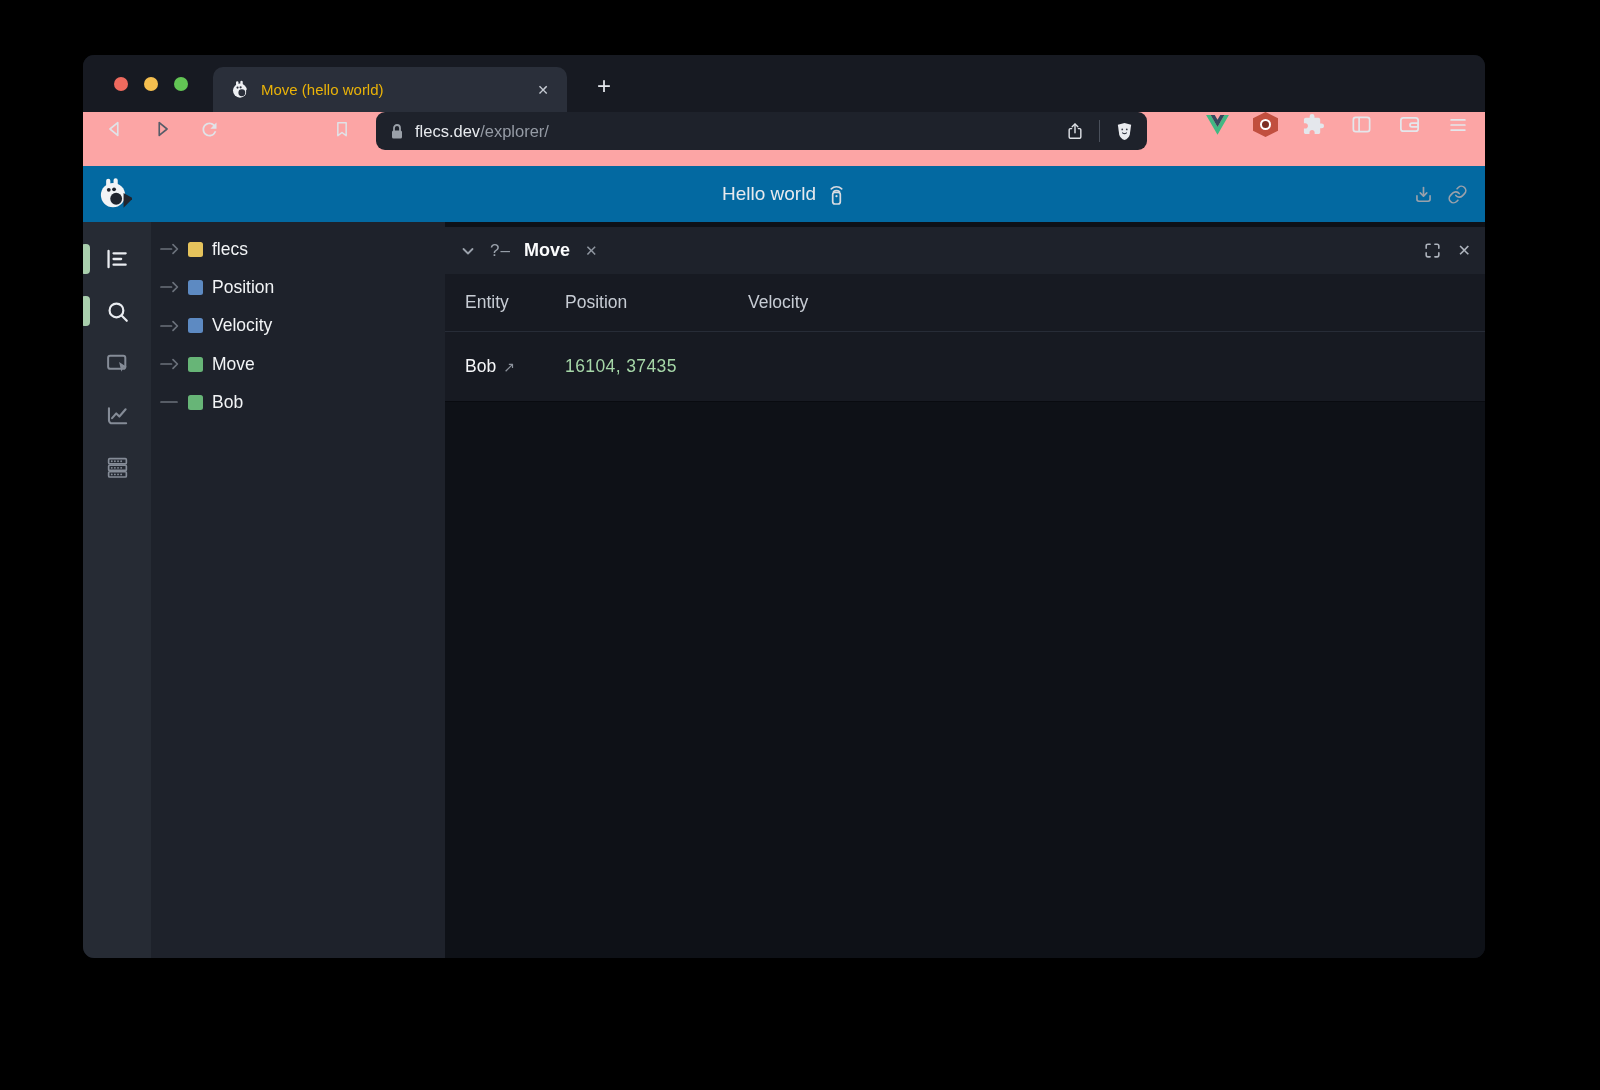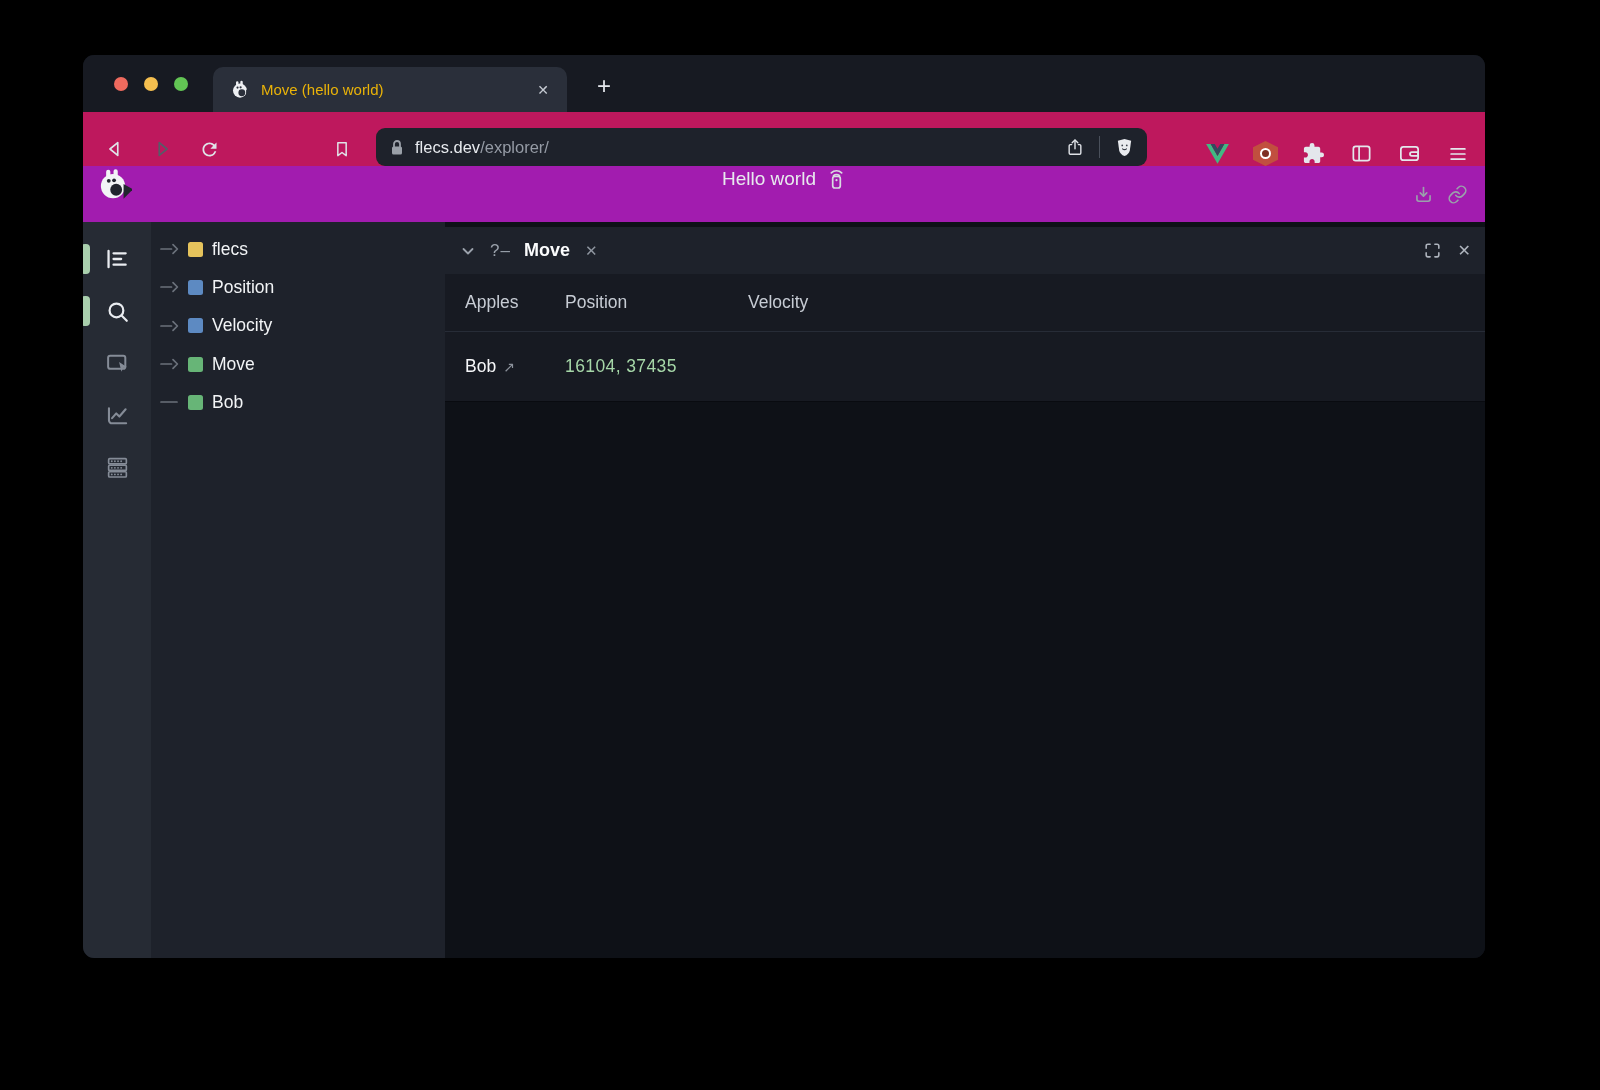--- a/index.html
+++ b/index.html
@@ -17,42 +17,42 @@
   .light { width:14px; height:14px; border-radius:50%; }
   .tab { position:absolute; left:130px; top:12px; width:354px; height:45px;
          background:#2a2f3a; border-radius:10px 10px 0 0; display:flex; align-items:center;
          padding:0 14px 0 16px; gap:10px; }
   .tab-title { color:#eab308; font-size:15px; flex:1 1 auto; white-space:nowrap; overflow:hidden; }
   .tab-close { color:#c6cbd3; font-size:14px; cursor:default; padding:2px 4px; }
   .newtab { position:absolute; left:504px; top:14px; width:34px; height:34px; color:#e4e7ec;
             font-size:24px; font-weight:300; display:flex; align-items:center; justify-content:center; }
 
   
-  .toolbar { height:54px; background:#be185d; display:flex; align-items:flex-end; flex:0 0 auto; }
+  .toolbar { height:54px; background:#fca5a5; display:flex; align-items:flex-start; flex:0 0 auto; }
   .navbtn { width:34px; height:34px; display:flex; align-items:center; justify-content:center; }
   .nav-back { margin-left:15px; color:#e0e3e8; }
   .nav-fwd  { margin-left:13px; color:#565c68; }
   .nav-reload { margin-left:13px; color:#e0e3e8; }
   .nav-bookmark { margin-left:99px; color:#e0e3e8; }
   .urlbar { margin-left:17px; width:771px; height:38px; background:#1e222b; border-radius:9px;
             display:flex; align-items:center; padding:0 12px 0 14px; }
   .url-lock { display:flex; margin-right:11px; }
   .url-text { font-size:16.5px; flex:1 1 auto; white-space:nowrap; }
   .url-host { color:#e7eaee; }
   .url-path { color:#959ba5; }
   .url-actions { display:flex; align-items:center; gap:14px; }
   .url-div { width:1.5px; height:22px; background:#4a505b; }
   .ext-row { display:flex; align-items:center; gap:23px; margin-left:auto; padding-right:15px; }
   .extbtn { width:25px; height:25px; display:flex; align-items:center; justify-content:center; }
   .hexwrap { width:25px; height:25px; clip-path:polygon(50% 0,100% 25%,100% 75%,50% 100%,0 75%,0 25%);
              display:flex; align-items:center; justify-content:center; }
   .hexring { width:11px; height:11px; border-radius:50%; border:2.5px solid #fff; background:#7e2f24; }
 
   
-  .appbar { height:56px; background:#a21caf; display:flex; 
+  .appbar { height:56px; background:#0369a1; display:flex; align-items:center;
             position:relative; flex:0 0 auto;text-decoration:underline; }
   .applogo { margin-left:11px; display:flex; }
   .apptitle-wrap { position:absolute; left:0; right:0; display:flex; align-items:center;
                    justify-content:center; gap:11px; pointer-events:none; }
   .apptitle { color:#e8eaee; font-size:19px; }
   .appbar-actions { margin-left:auto; display:flex; align-items:center; gap:13px; padding-right:17px; }
 
   
   .content { flex:1 1 auto; display:flex; min-height:0; }
 
@@ -364,21 +364,21 @@
                 <path d="M20 15v2.8a2.2 2.2 0 0 1-2.2 2.2H15"></path>
                   <path d="M9 20H6.2A2.2 2.2 0 0 1 4 17.8V15"></path>
               </svg>
             </span>
             <span class="q-x">✕</span>
           </span>
         </div>
 
         <div class="qtable">
           <div class="thead">
-            <span class="th">Apples</span>
+            <span class="th">Entity</span>
             <span class="th">Position</span>
             <span class="th">Velocity</span>
           </div>
           <div class="trowdata">
             <span class="td-entity">
               <span class="entity-name">Bob</span>
               <span class="entity-link">↗</span>
             </span>
             <span class="td-val" style="color: rgb(166, 215, 168);">16104, 37435</span>
           </div>

